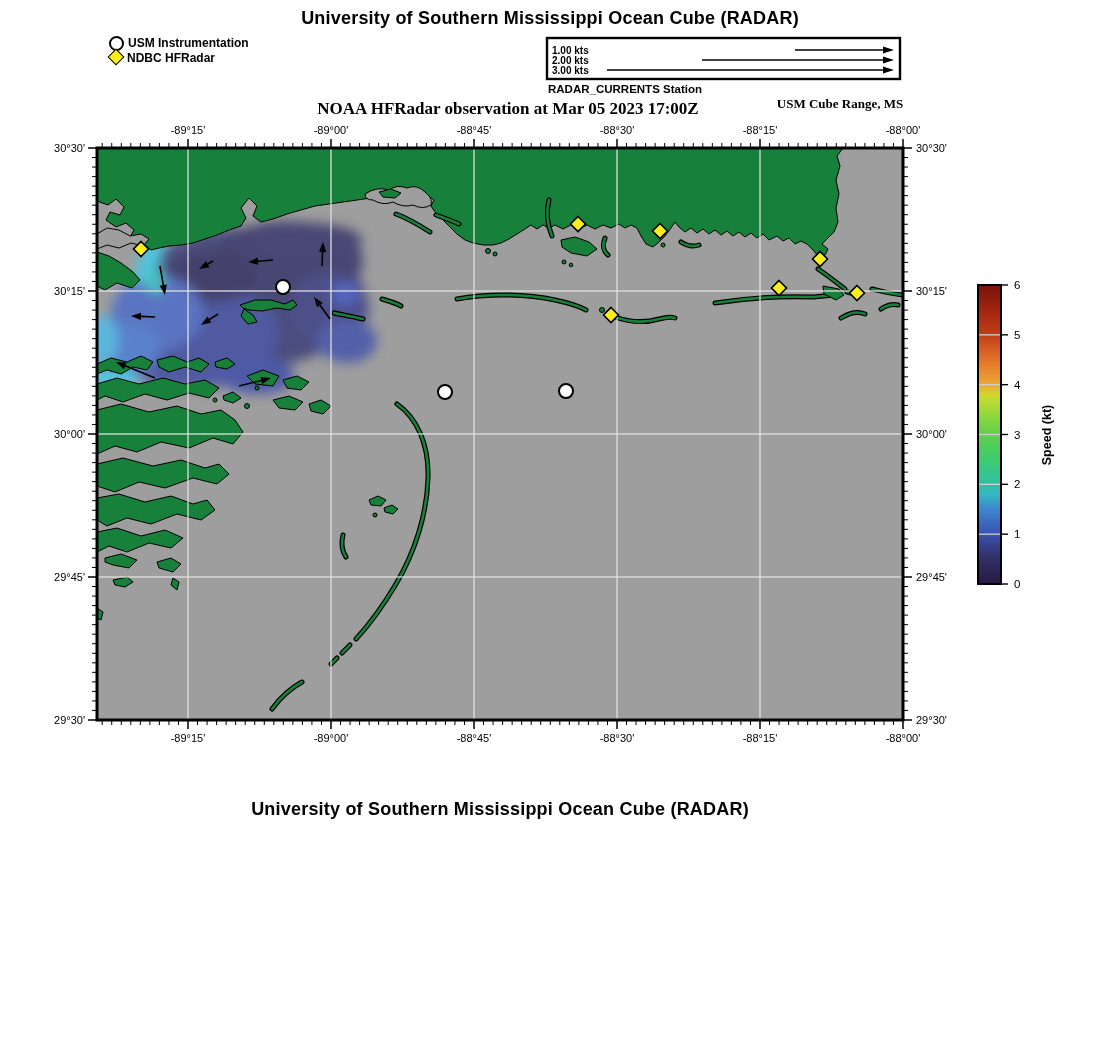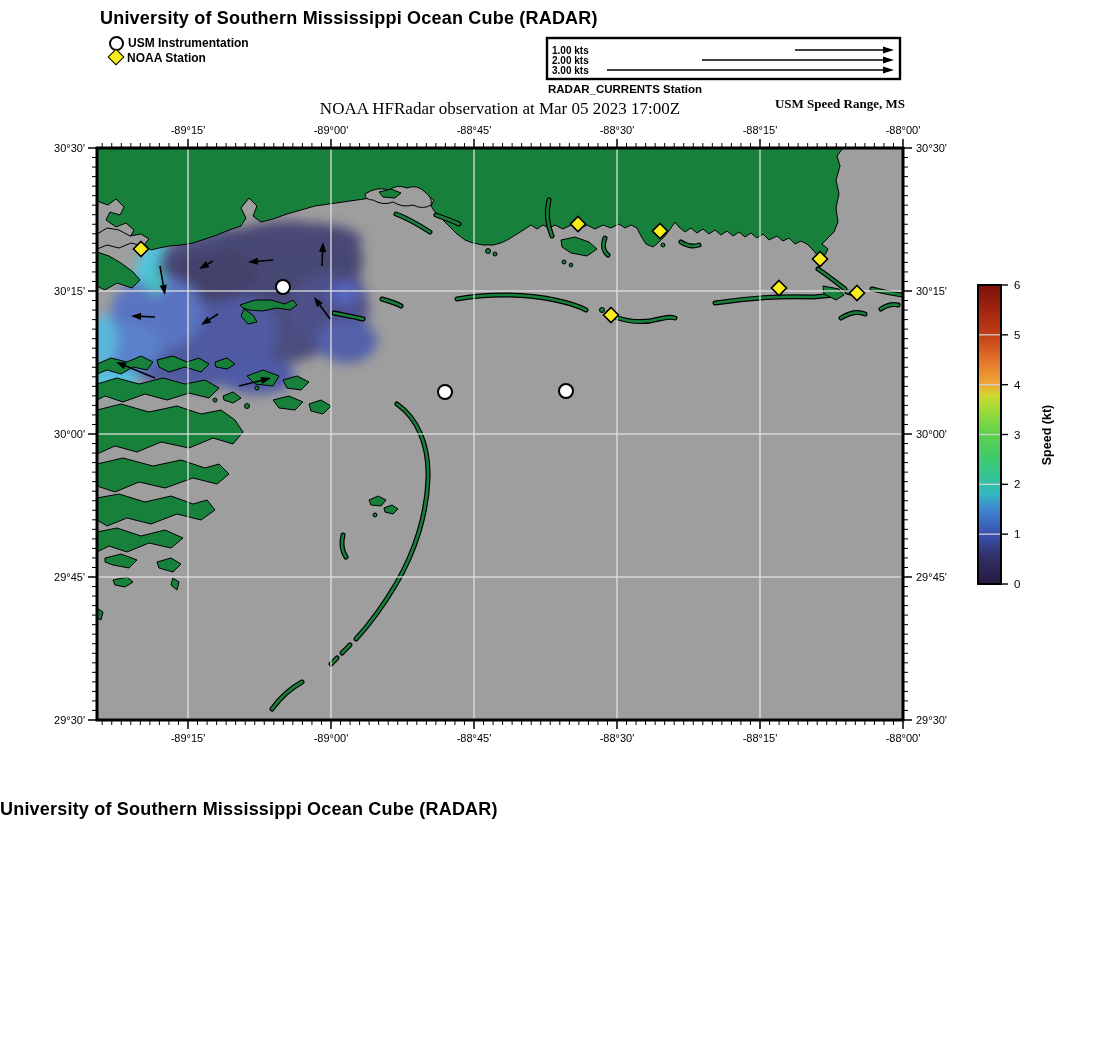--- a/index.html
+++ b/index.html
@@ -1,26 +1,26 @@
 <!DOCTYPE html>
 <html><head>
 <meta charset="utf-8">
 <style>
   html,body{margin:0;padding:0;background:#fff;}
   body{width:1100px;height:1050px;position:relative;font-family:"Liberation Sans",sans-serif;color:#000;overflow:hidden;}
   .abs{position:absolute;}
-  .title{font-weight:bold;font-size:18px;letter-spacing:.2px;}
+  .title{font-weight:bold;font-size:18px;letter-spacing:.2px;text-align:center;}
   #top-title{top:8px;left:100px;width:900px;}
   #bottom-title{top:799px;left:0;width:1000px;}
   #legend{top:36px;left:109px;}
   .lg-row{display:flex;align-items:flex-start;height:15px;font-size:12px;font-weight:bold;}
   .lg-circle{width:11px;height:11px;border:2px solid #000;border-radius:50%;background:#fff;margin-right:4px;flex:0 0 auto;}
   .lg-diamond{width:10px;height:10px;border:1.6px solid #000;background:#f9ed1b;transform:rotate(45deg);margin:0 5px 0 1px;flex:0 0 auto;}
   #scale-caption{top:83px;left:545px;width:160px;text-align:center;font-size:11.5px;font-weight:bold;}
-  #subtitle{top:99px;left:0;width:1000px;text-align:center;font-family:"Liberation Serif",serif;font-weight:normal;font-size:17px;}
+  #subtitle{top:99px;left:8px;width:1000px;text-align:center;font-family:"Liberation Serif",serif;font-weight:bold;font-size:17px;}
   #range-label{top:96px;left:765px;width:150px;text-align:center;font-family:"Liberation Serif",serif;font-weight:bold;font-size:13px;}
   svg text{font-family:"Liberation Sans",sans-serif;}
   .ax-lbl{font-size:11px;}
   .land{fill:#17803a;stroke:#000;stroke-width:1;}
   .land-thin{fill:none;stroke:#000;stroke-width:5;stroke-linecap:round;}
   .land-thin2{fill:none;stroke:#17803a;stroke-width:2.6;stroke-linecap:round;}
   .grayland{fill:#9e9e9e;stroke:#000;stroke-width:1;}
   .grid{stroke:#e2e2e2;stroke-width:1.5;opacity:.85;}
   .tick{stroke:#000;}
   .cb-num{font-size:11.5px;}
@@ -30,42 +30,42 @@
 
 <div class="abs title" id="top-title">University of Southern Mississippi Ocean Cube (RADAR)</div>
 
 <div class="abs" id="legend">
   <div class="lg-row">
     <span class="lg-circle"></span>
     <span>USM Instrumentation</span>
   </div>
   <div class="lg-row">
     <span class="lg-diamond"></span>
-    <span>NOAA Station</span>
+    <span>NDBC HFRadar</span>
   </div>
 </div>
 
 <svg class="abs" id="scalebox" style="left:545px;top:36px;" width="360" height="48" viewBox="0 0 360 48">
   <rect x="2" y="2" width="353" height="41" fill="#ffffff" stroke="#000" stroke-width="2.4"></rect>
   <g id="scale-dyn">
       <text x="7" y="17.5" font-size="10" font-weight="bold">1.00 kts</text>
       <line x1="250" y1="14" x2="338" y2="14" stroke="#000" stroke-width="1.3"></line>
       <polygon points="349,14 338,17.4 338,10.6" fill="#000"></polygon>
       <text x="7" y="27.5" font-size="10" font-weight="bold">2.00 kts</text>
       <line x1="157" y1="24" x2="338" y2="24" stroke="#000" stroke-width="1.3"></line>
       <polygon points="349,24 338,27.4 338,20.6" fill="#000"></polygon>
       <text x="7" y="37.5" font-size="10" font-weight="bold">3.00 kts</text>
       <line x1="62" y1="34" x2="338" y2="34" stroke="#000" stroke-width="1.3"></line>
       <polygon points="349,34 338,37.4 338,30.6" fill="#000"></polygon>
     </g>
 </svg>
 <div class="abs" id="scale-caption">RADAR_CURRENTS Station</div>
 
 <div class="abs" id="subtitle">NOAA HFRadar observation at Mar 05 2023 17:00Z</div>
-<div class="abs" id="range-label">USM Speed Range, MS</div>
+<div class="abs" id="range-label">USM Cube Range, MS</div>
 
 <svg class="abs" id="map" style="left:0;top:115px;" width="1000" height="655" viewBox="0 0 1000 655">
   <defs>
     <clipPath id="mapclip">
         <rect x="0" y="0" width="806" height="572"></rect>
       </clipPath>
     <filter id="bl" x="-30%" y="-30%" width="160%" height="160%">
         <feGaussianBlur stdDeviation="6"></feGaussianBlur>
       </filter>
   </defs>

